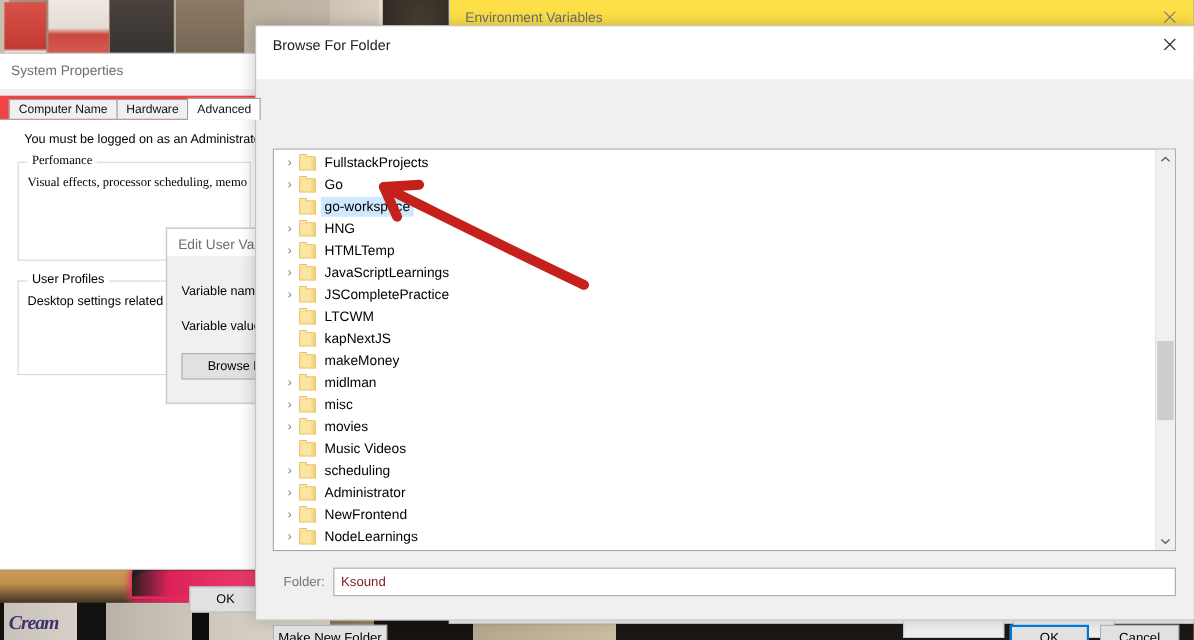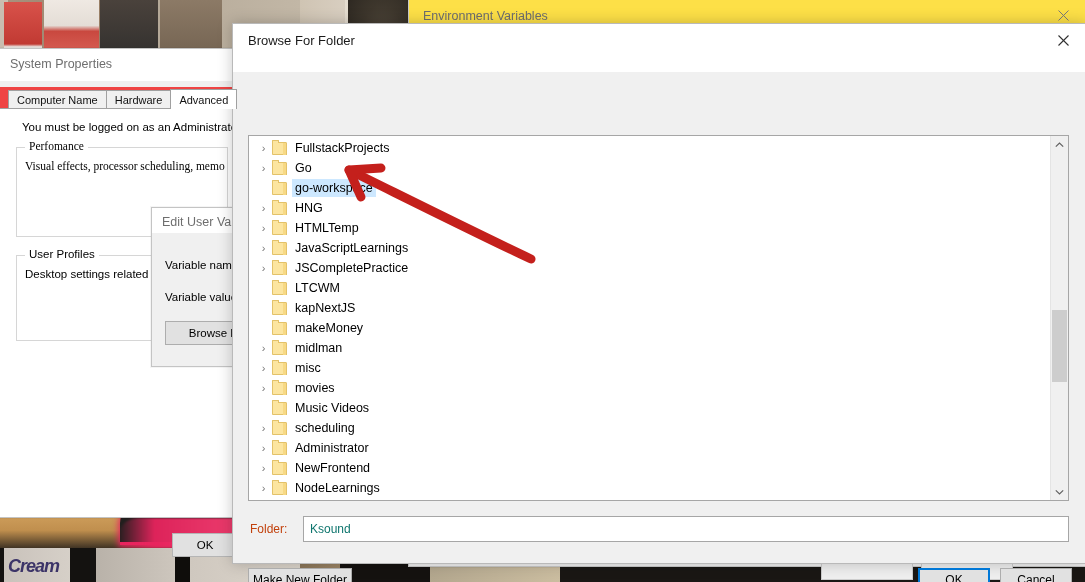--- a/index.html
+++ b/index.html
@@ -118,21 +118,21 @@
       #0f0d0b 175px, #0f0d0b 190px,
       #cfc8bf 190px, #dcd5cb 300px,
       #8a7558 300px, #9c8566 340px,
       #151210 340px, #151210 430px,
       #b3a78e 430px, #cbbda0 560px,
       #1a1714 560px, #1a1714 600px);
   }
   .wp-logo {
     position: absolute; left: 8px; top: 556px; width: 62px; height: 20px;
     color: #3c3468;
-    font-family: Liberation Sans, sans-serif;
+    font-family: Liberation Serif, serif;
     font-style: italic;
     font-weight: bold;
     font-size: 18px;
     letter-spacing: -1px;
   }
   .wp-chair {
     position: absolute; left: 595px; top: 548px; width: 415px; height: 34px;
     background: linear-gradient(to bottom, #ddd7d0, #cdc6be);
   }
 
@@ -476,34 +476,35 @@
   
   .folder-row {
     position: absolute;
     left: 15px; top: 440px;
     width: 821px; height: 34px;
     display: flex;
     align-items: center;
   }
   .folder-label {
     font-size: 12px;
-    color: #c2410c;
+    color: #737373;
     width: 55px;
     flex: 0 0 55px;
     padding-left: 2px;
     box-sizing: border-box;
+    text-align: center;
   }
   .folder-input {
     flex: 1;
     height: 26px;
     border: 1px solid #a6a6a6;
     background: #fff;
     font-size: 12px;
     font-family: "Liberation Sans", sans-serif;
-    color: #0f766e;
+    color: #7f1d1d;
     padding: 0 6px;
     box-sizing: border-box;
     outline: none;
   }
 
   
   .bf-btn {
     position: absolute;
     height: 24px;
     border: 1px solid #adadad;

